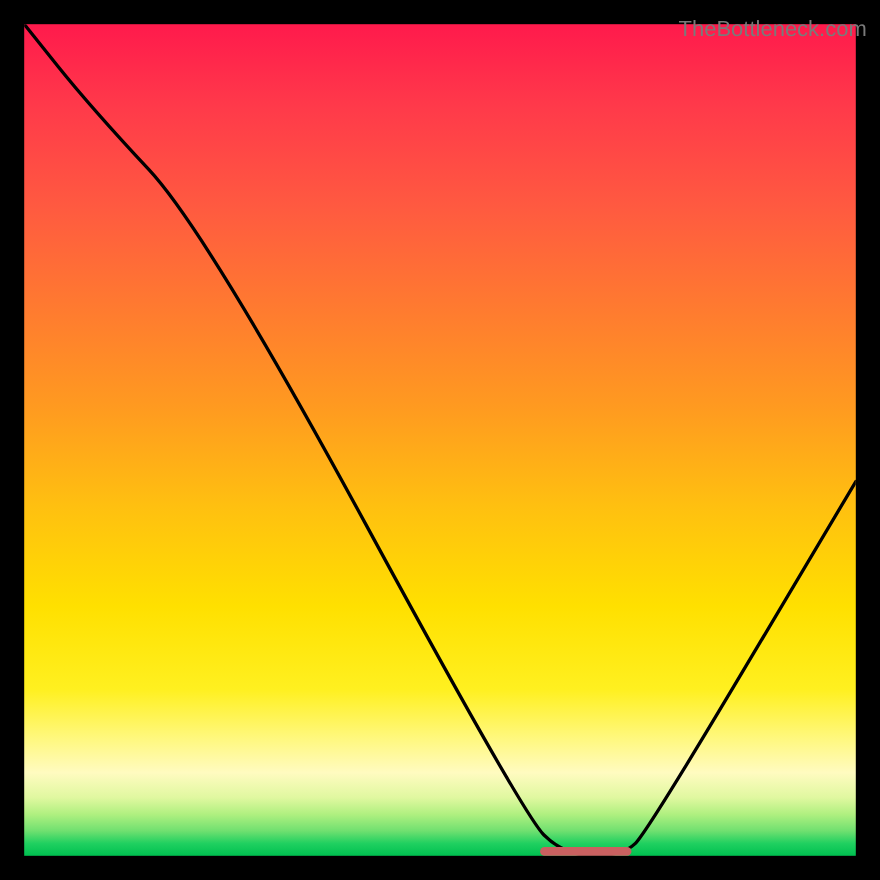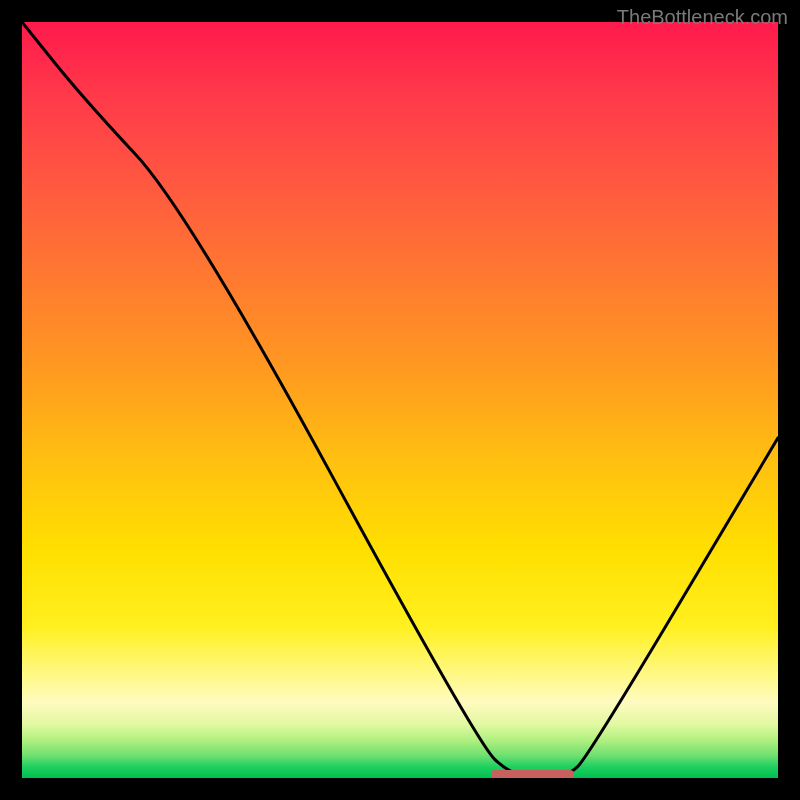--- a/index.html
+++ b/index.html
@@ -6,21 +6,21 @@
     margin: 0;
     padding: 0;
     width: 800px;
     height: 800px;
     background: #000000;
     position: relative;
     font-family: Arial, sans-serif;
   }
   .watermark {
     position: absolute;
-    top: 6px;
+    top: 16px;
     right: 12px;
     color: #7a7a7a;
     font-size: 20px;
     font-weight: 500;
     z-index: 10;
   }
   .plot-area {
     position: absolute;
     left: 22px;
     top: 22px;

